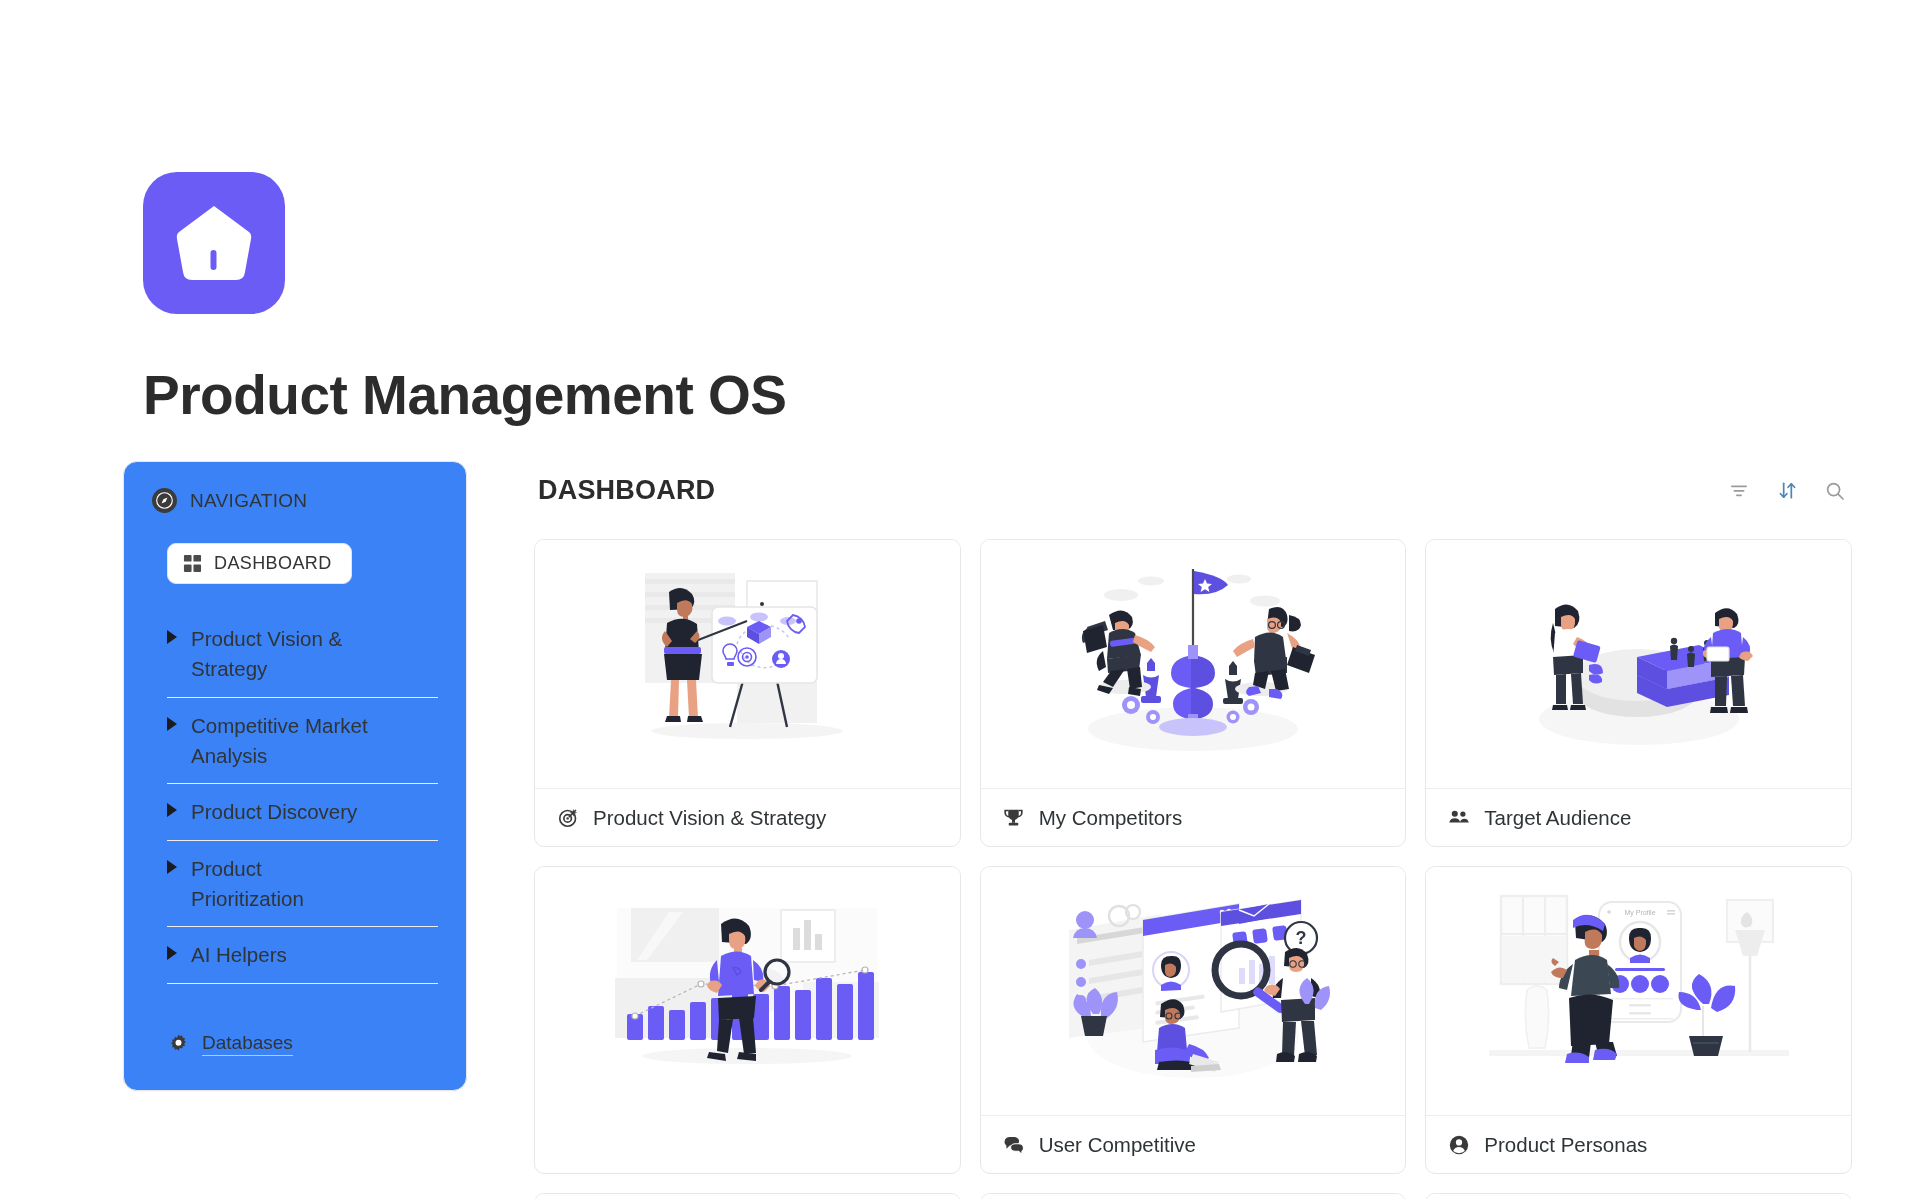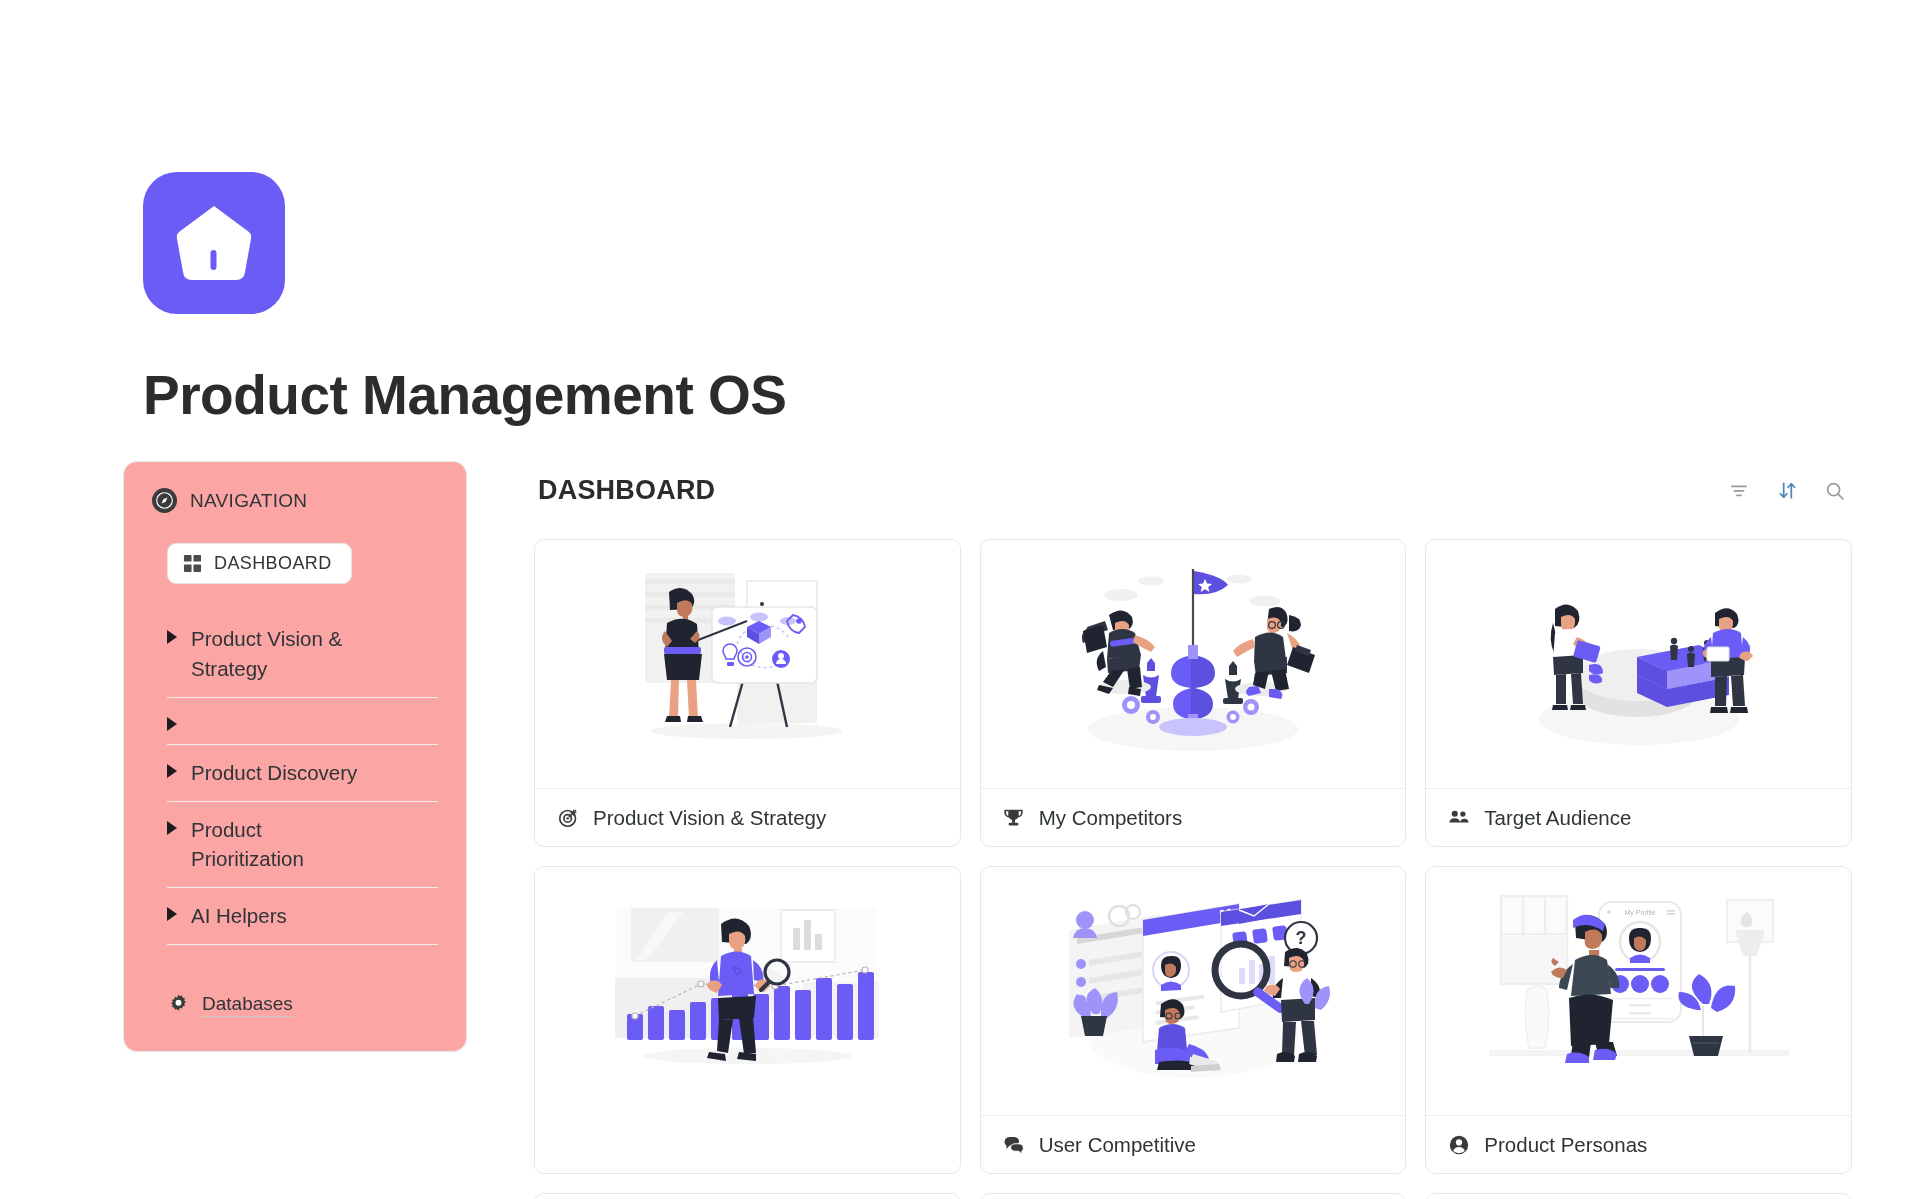--- a/index.html
+++ b/index.html
@@ -53,21 +53,21 @@
     display: flex;
     align-items: flex-start;
     padding: 36px 0 0 0;
   }
 
   
   .sidebar {
     width: 344px;
     margin-left: 123px;
     flex: 0 0 344px;
-    background: #fca5a5;
+    background: #3b82f6;
     border: 1px solid #e8e8e8;
     border-radius: 14px;
     padding: 26px 28px 34px 28px;
     box-shadow: 0 1px 2px rgba(16,16,16,0.04);
   }
 
   .nav-header {
     display: flex;
     align-items: center;
     gap: 13px;
@@ -291,20 +291,21 @@
         <span class="dashboard-chip-label">DASHBOARD</span>
       </div>
 
       <div class="nav-list">
         <div class="nav-item">
           <span class="caret"></span>
           <span class="nav-item-label">Product Vision &amp; Strategy</span>
         </div>
         <div class="nav-item">
           <span class="caret"></span>
+          <span class="nav-item-label">Competitive Market Analysis</span>
         </div>
         <div class="nav-item">
           <span class="caret"></span>
           <span class="nav-item-label">Product Discovery</span>
         </div>
         <div class="nav-item">
           <span class="caret"></span>
           <span class="nav-item-label">Product Prioritization</span>
         </div>
         <div class="nav-item">

